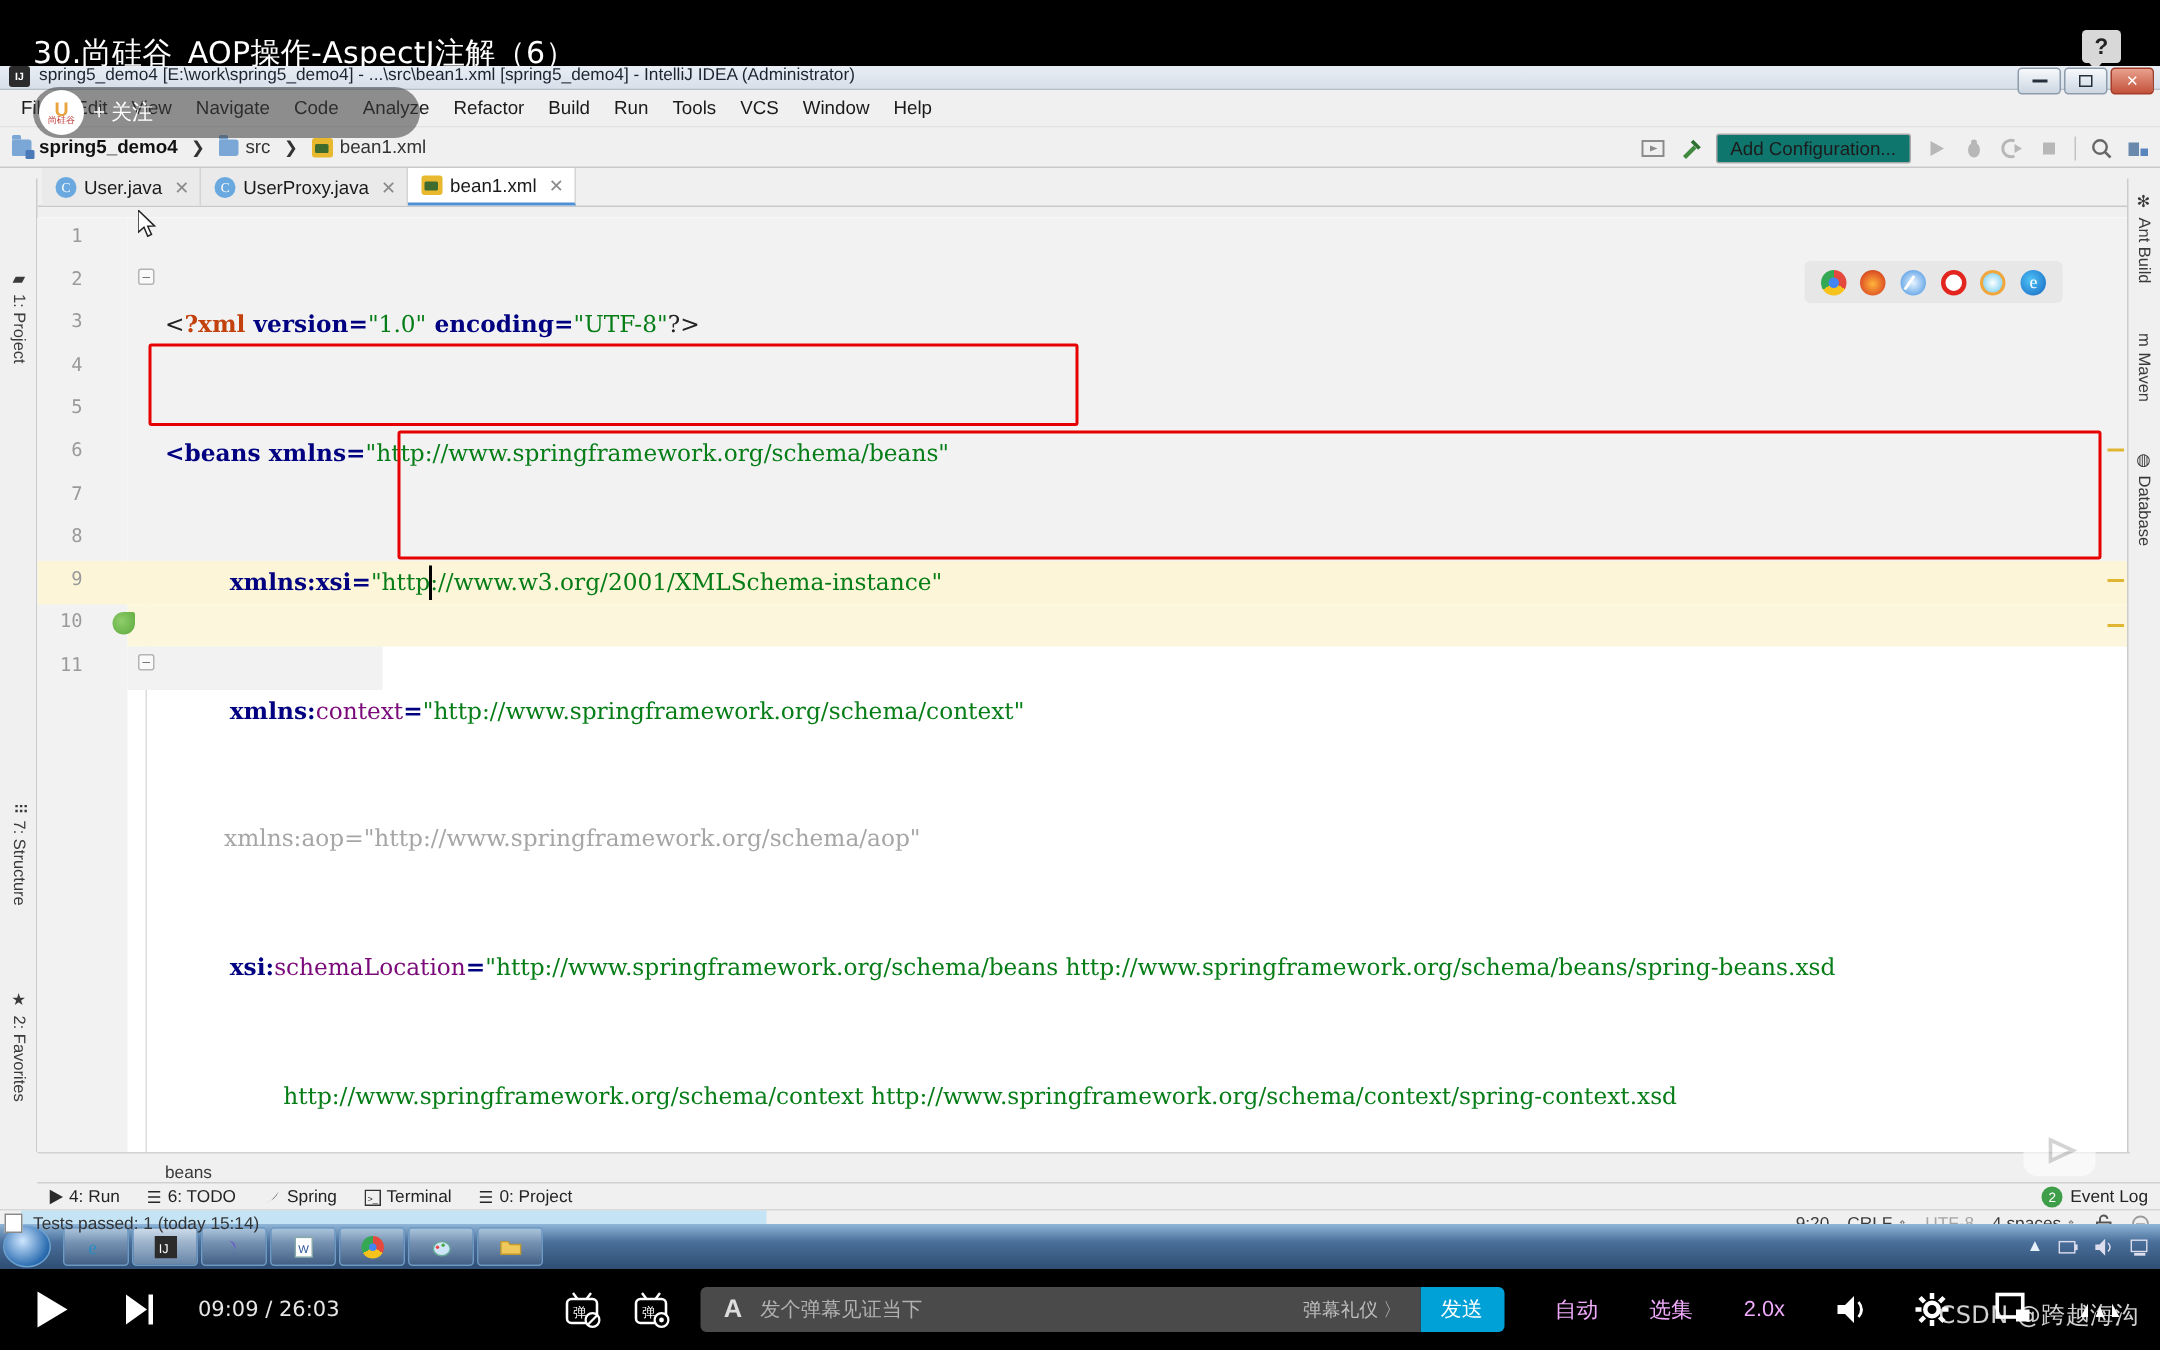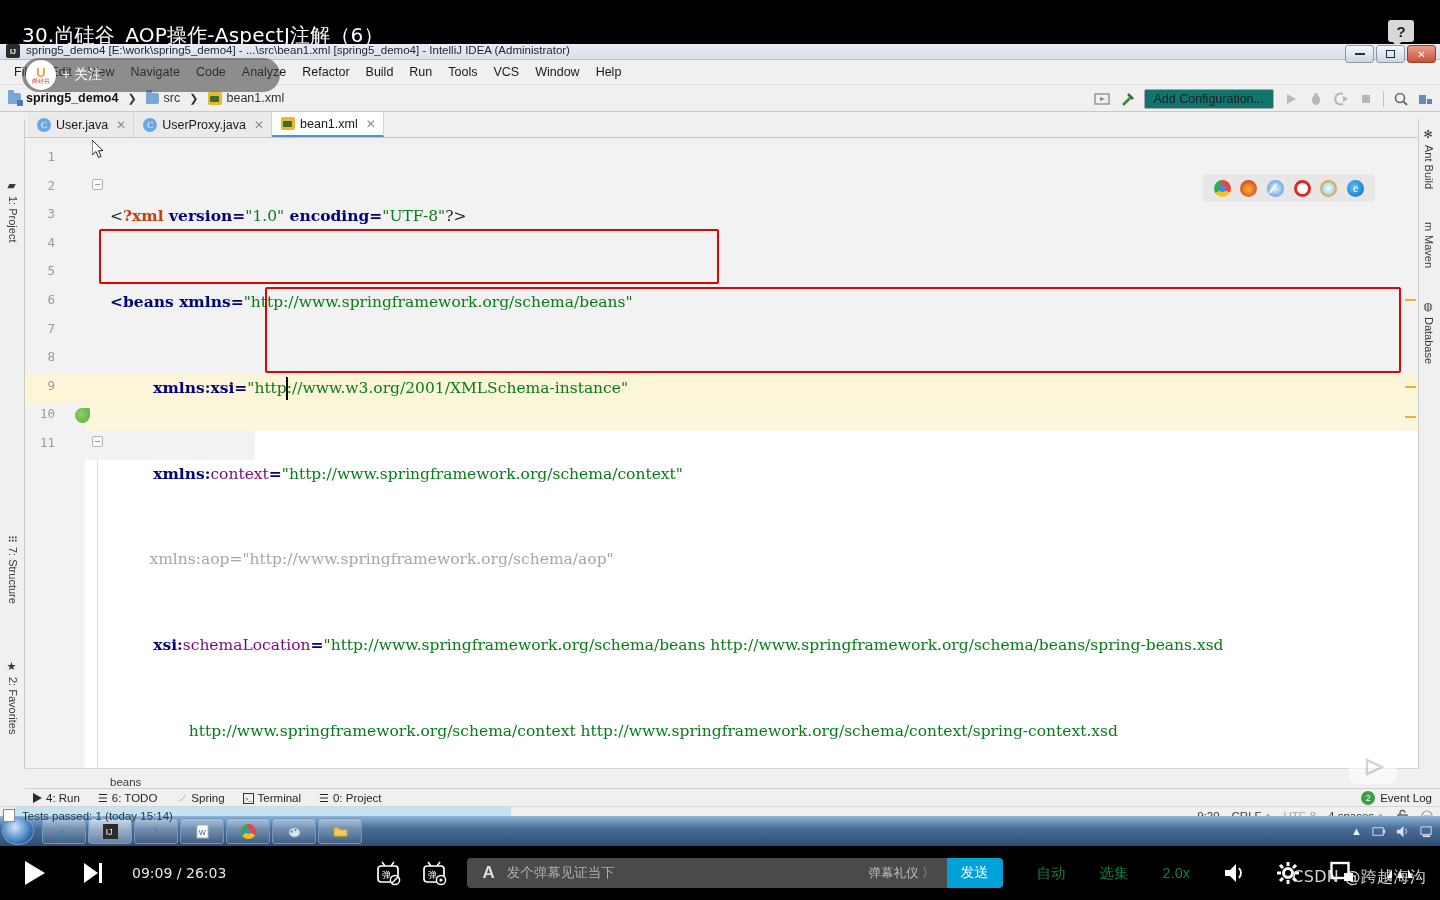--- a/index.html
+++ b/index.html
@@ -297,21 +297,21 @@
     background: #4a4a4a; border-radius: 4px 0 0 4px; position: relative;
   }
   .dm-A { color: #ddd; font-size: 17px; margin: 0 12px 0 16px; font-weight: bold; }
   .dm-ph { color: #b0b0b0; font-size: 13.5px; }
   .dm-gift { position: absolute; right: 12px; color: #bdbdbd; font-size: 12.5px; }
   .dm-send {
     width: 56px; height: 30px; background: #00a1d6; color: #fff;
     display: flex; align-items: center; justify-content: center;
     font-size: 14px; border-radius: 0 4px 4px 0;
   }
-  .pl-opt { color: #15803d; font-size: 14.5px; margin-left: 34px; }
+  .pl-opt { color: #f0abfc; font-size: 14.5px; margin-left: 34px; }
   .pl-icons { display: flex; align-items: center; gap: 30px; margin-left: 32px; margin-right: 26px; }
 
   .watermark {
     position: absolute; right: 14px; bottom: 12px;
     color: rgba(255,255,255,.82); font-size: 16px;
     font-family: "DejaVu Sans", "Liberation Sans", sans-serif;
     letter-spacing: .3px;
   }
 
   

